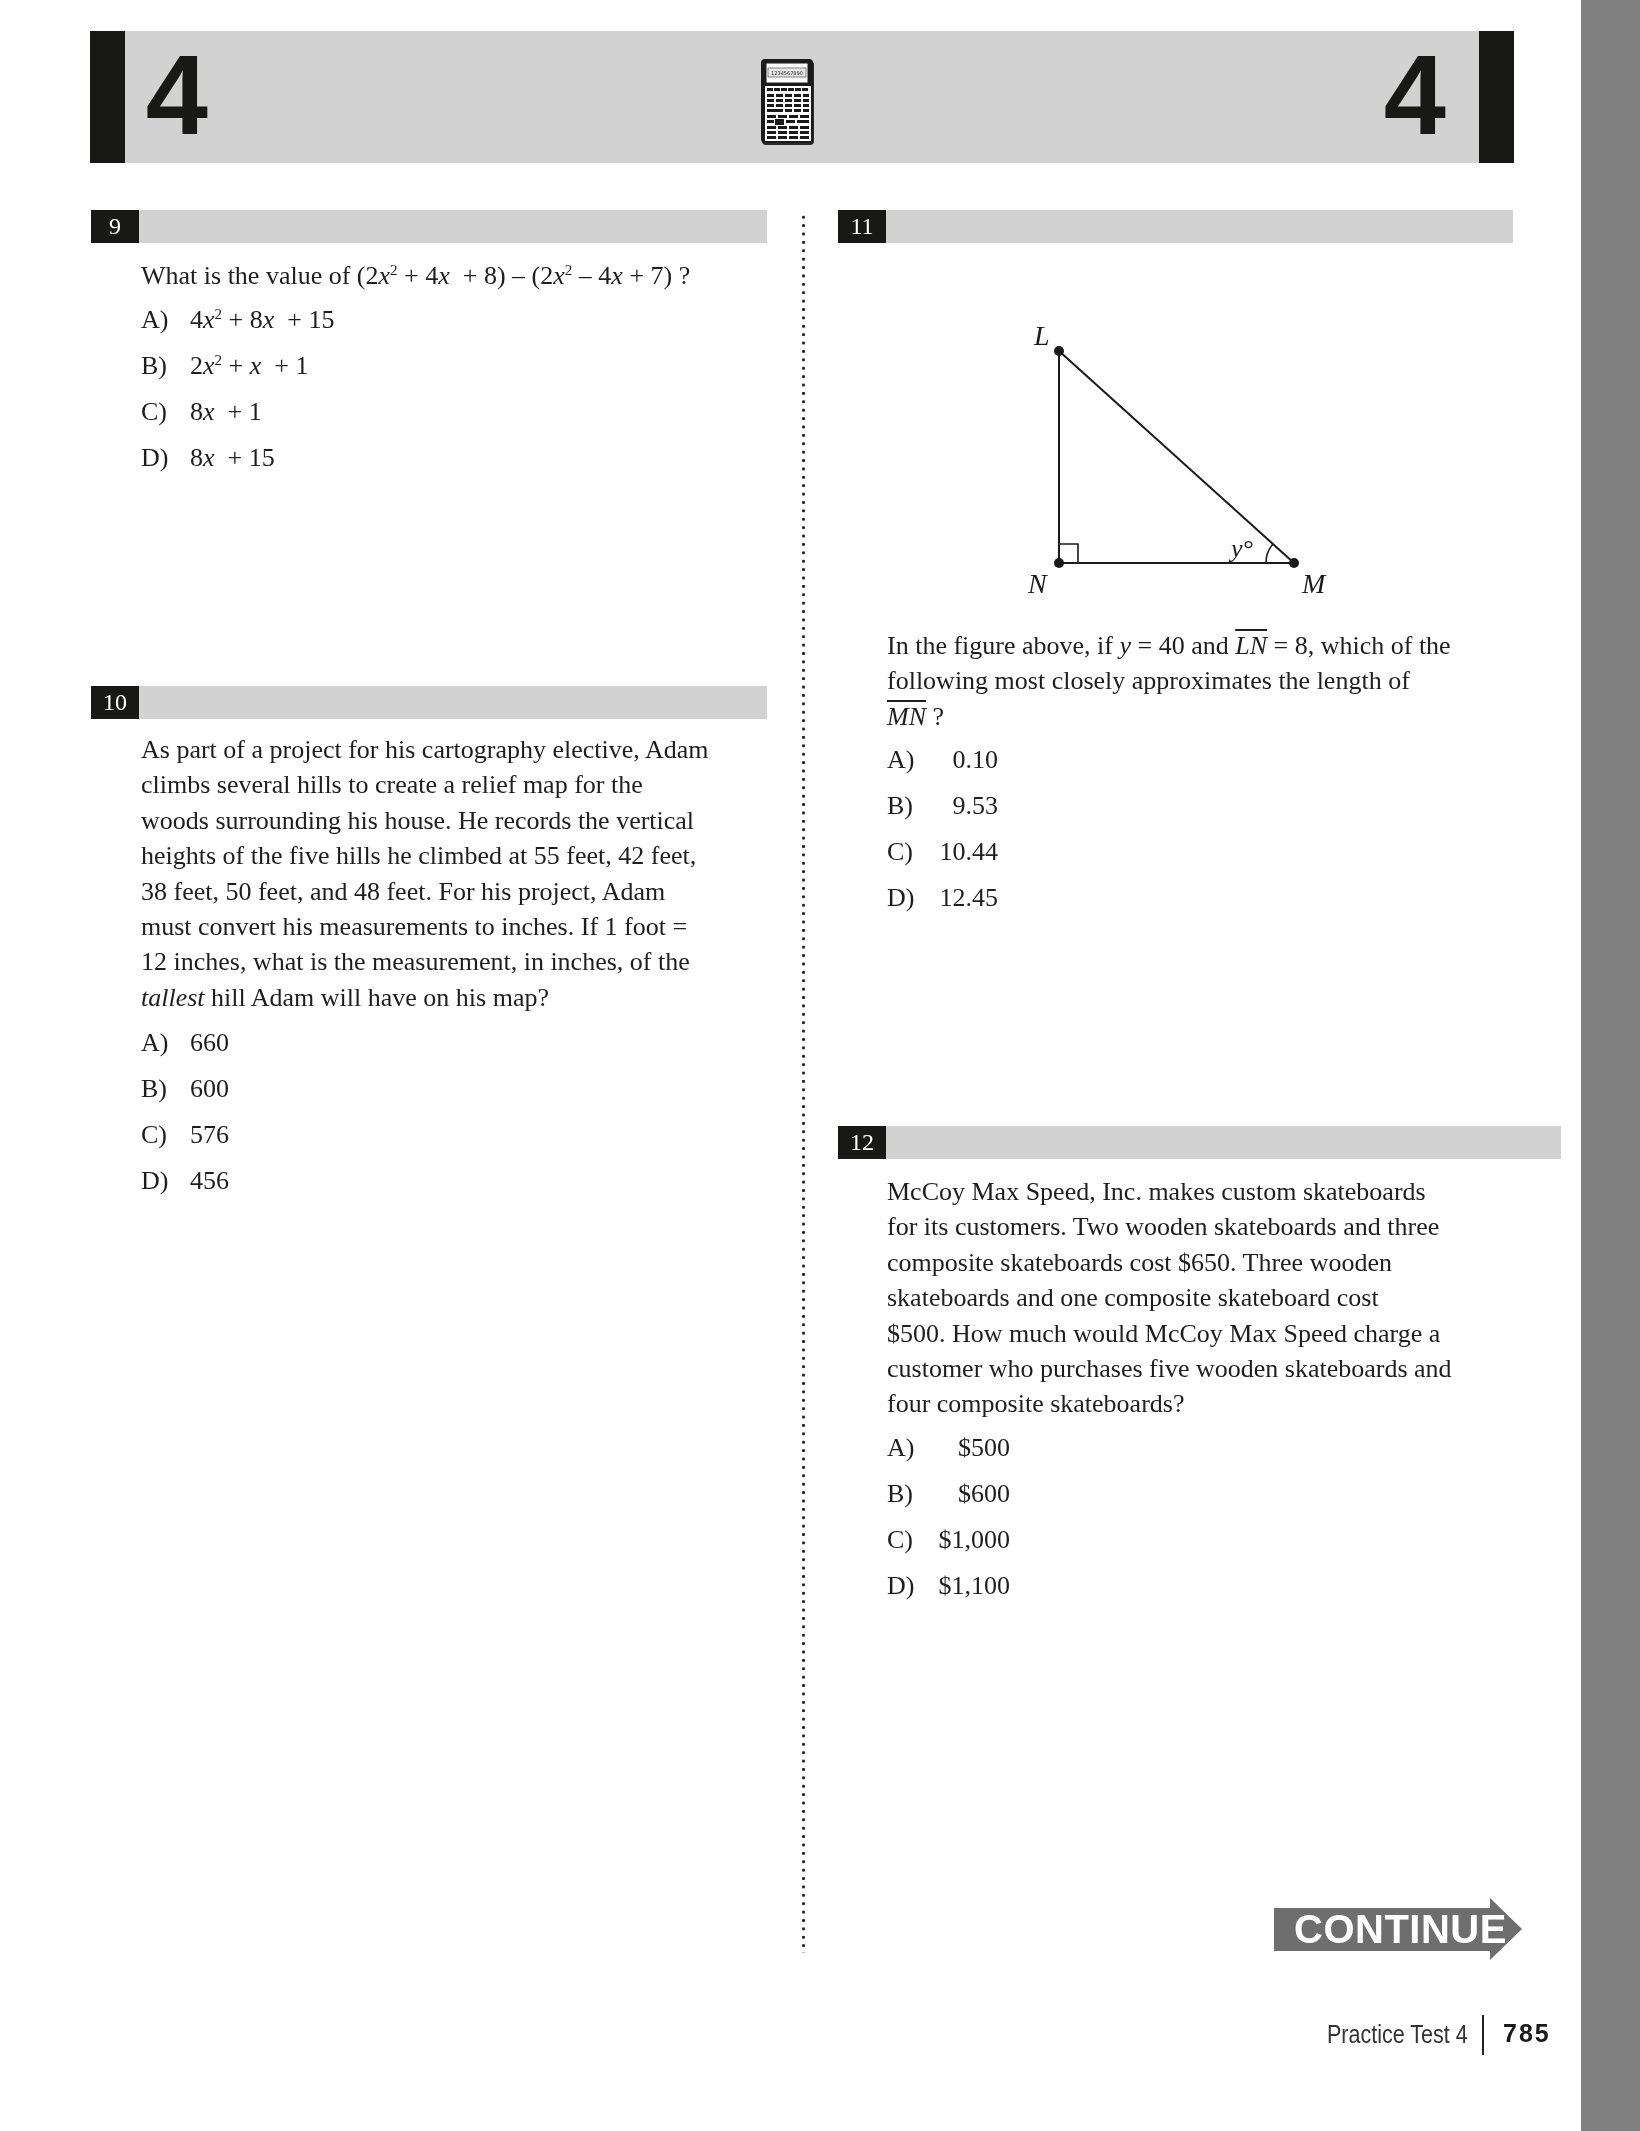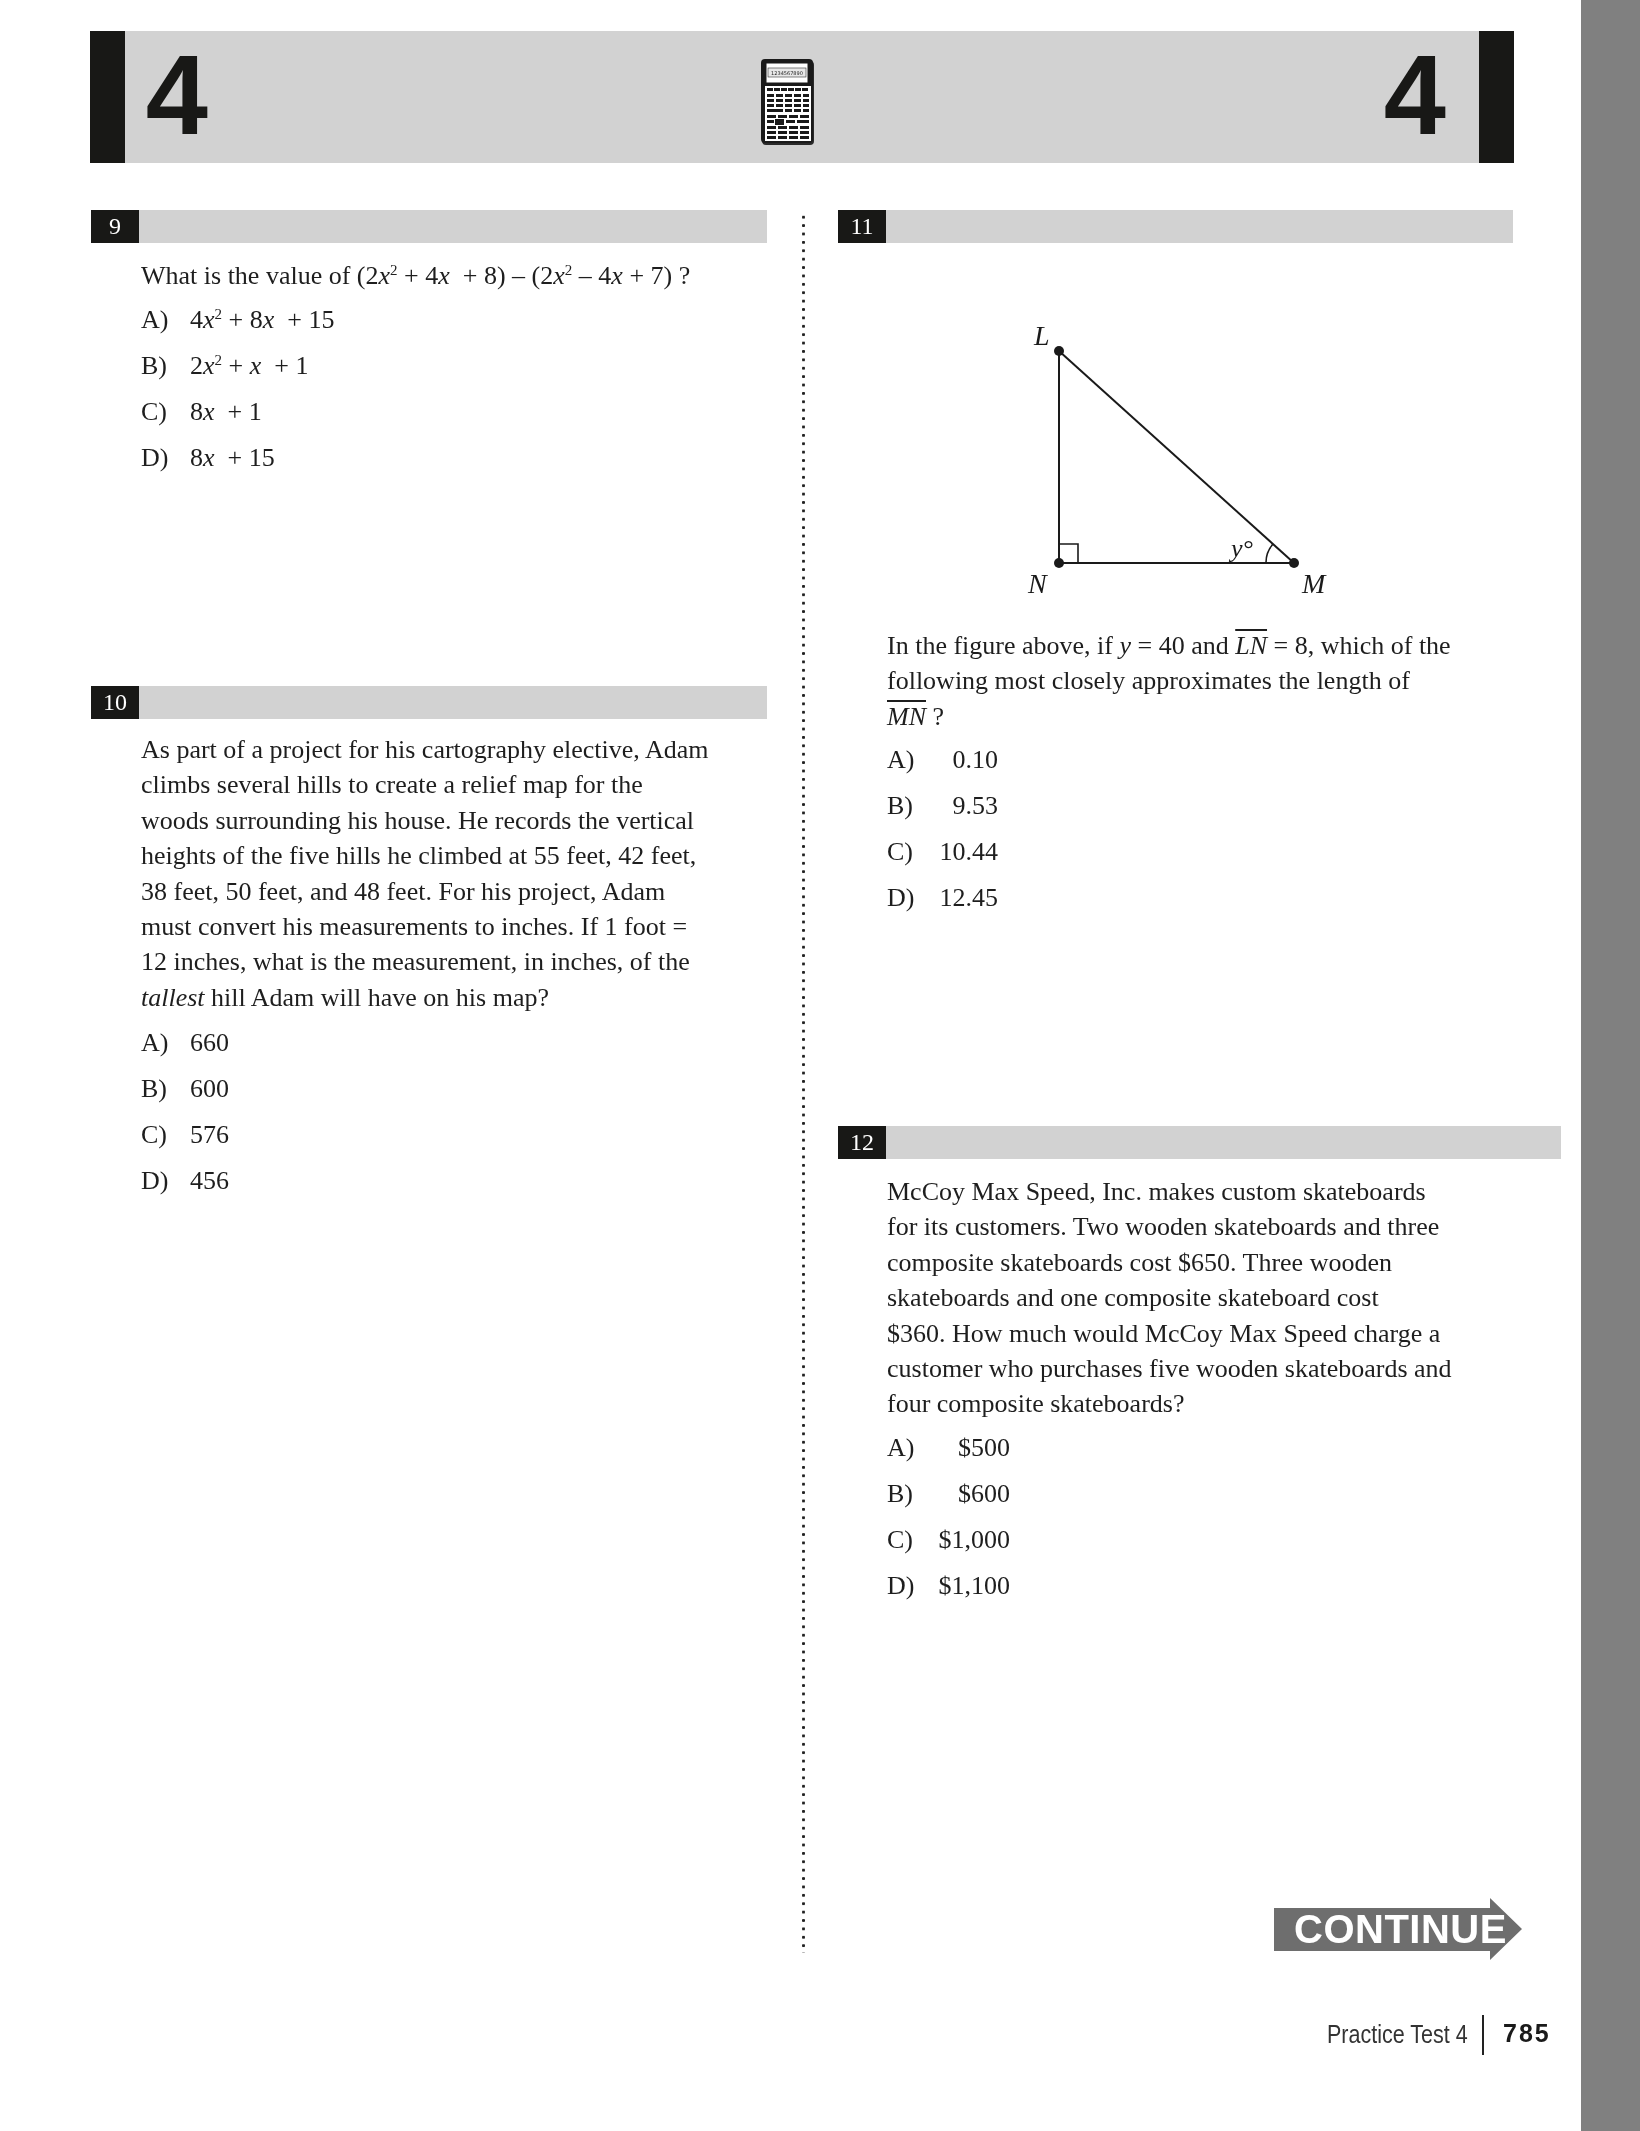--- a/index.html
+++ b/index.html
@@ -176,21 +176,21 @@
 </div>
 
 <div class="abs q-head" style="left:838px; top:1126px; width:675px;padding-left:48px;">
   <div class="q-num">12</div>
 </div>
 <div class="abs q-text" style="left:887px; top:1174px; white-space:nowrap;">
   <div>McCoy Max Speed, Inc. makes custom skateboards</div>
   <div>for its customers. Two wooden skateboards and three</div>
   <div>composite skateboards cost $650. Three wooden</div>
   <div>skateboards and one composite skateboard cost</div>
-  <div>$360. How much would McCoy Max Speed charge a</div>
+  <div>$500. How much would McCoy Max Speed charge a</div>
   <div>customer who purchases five wooden skateboards and</div>
   <div>four composite skateboards?</div>
 </div>
 <div class="abs" style="left:887px; top:1433px;">
   <div class="opt" style="height:46px;"><span class="lbl">A)</span><span class="val val-r" style="width:74px;">$500</span></div>
   <div class="opt" style="height:46px;"><span class="lbl">B)</span><span class="val val-r" style="width:74px;">$600</span></div>
   <div class="opt" style="height:46px;"><span class="lbl">C)</span><span class="val val-r" style="width:74px;">$1,000</span></div>
   <div class="opt" style="height:46px;"><span class="lbl">D)</span><span class="val val-r" style="width:74px;">$1,100</span></div>
 </div>
 

